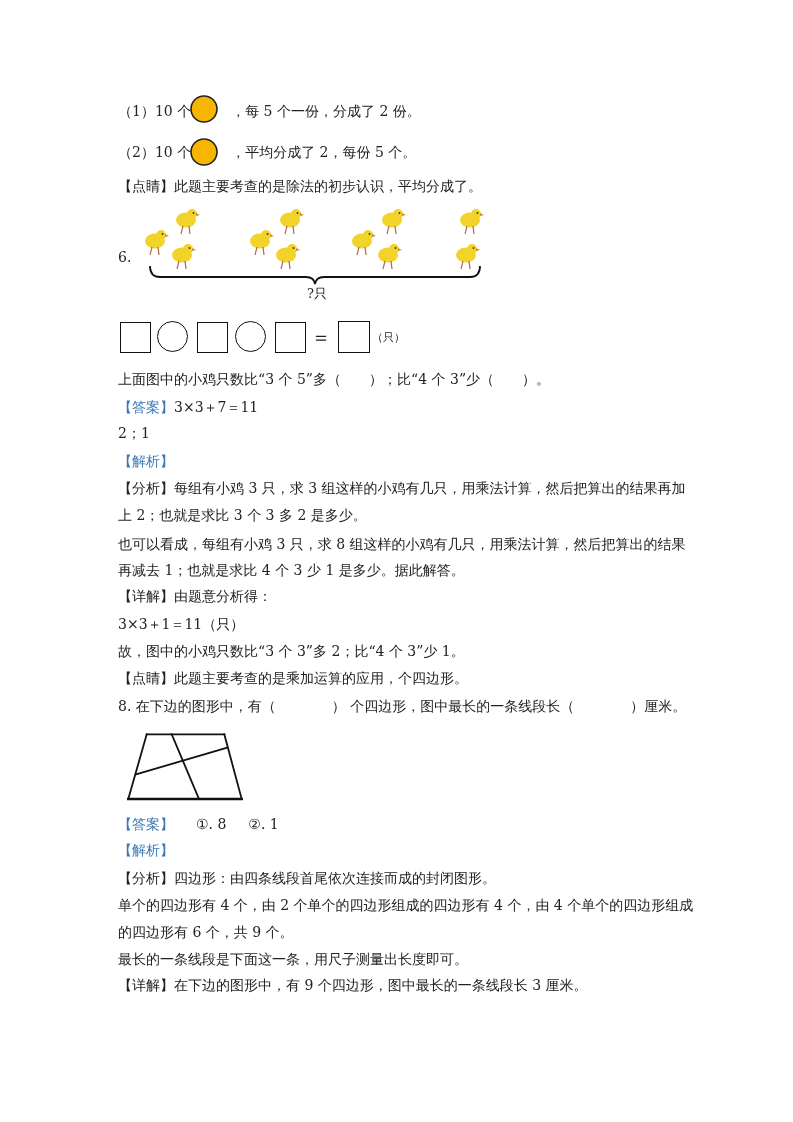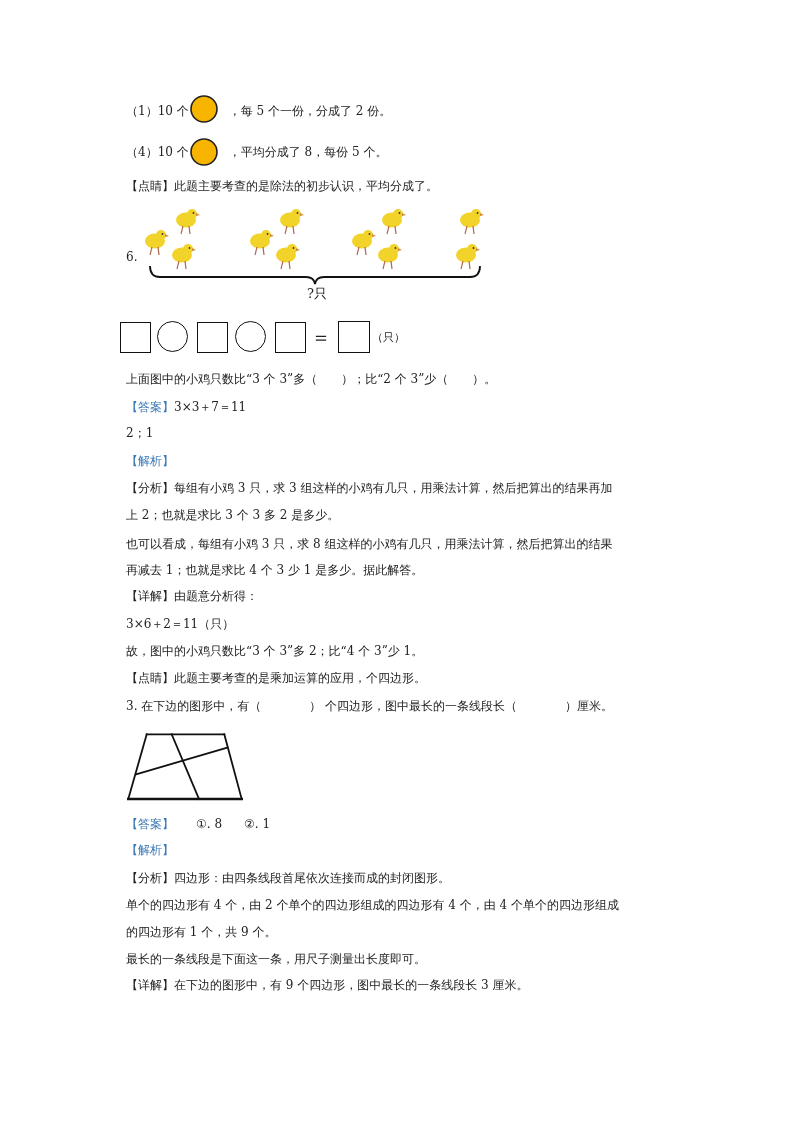--- a/index.html
+++ b/index.html
@@ -1,35 +1,35 @@
 <!DOCTYPE html>
 <html><head>
 <meta charset="utf-8">
 <style>
   html, body { margin: 0; padding: 0; background: #ffffff; }
   body { width: 793px; height: 1122px; position: relative; overflow: hidden;
          font-family: "DejaVu Serif", "Liberation Serif", serif; color: #222; }
-  .line { position: absolute; left: 126px; font-size: 12px; line-height: 18px; white-space: nowrap; }
+  .line { position: absolute; left: 118px; font-size: 14px; line-height: 18px; white-space: nowrap; }
   .blue { color: #3a78b4; }
   .abs { position: absolute; }
   svg { position: absolute; overflow: visible; }
   .gap { display: inline-block; }
 </style>
 </head>
 <body>
 
 <div class="line" style="top:102px">
   <span>（1）10 个</span><span class="gap" style="width:40px"></span><span>，每 5 个一份，分成了 2 份。</span>
 </div>
 <svg width="30" height="30" style="left:189px;top:96px">
   <circle cx="15" cy="13" r="13" fill="#f7b500" stroke="#222" stroke-width="1.6"></circle>
 </svg>
 
 <div class="line" style="top:143px">
-  <span>（4）10 个</span><span class="gap" style="width:40px"></span><span>，平均分成了 8，每份 5 个。</span>
+  <span>（2）10 个</span><span class="gap" style="width:40px"></span><span>，平均分成了 2，每份 5 个。</span>
 </div>
 <svg width="30" height="30" style="left:189px;top:139px">
   <circle cx="15" cy="13" r="13" fill="#f7b500" stroke="#222" stroke-width="1.6"></circle>
 </svg>
 
 <div class="line" style="top:177px">
   <span>【点睛】</span><span>此题主要考查的是除法的初步认识，平均分成了。</span>
 </div>
 
 <div class="line" style="top:248px">6.</div>
@@ -69,59 +69,59 @@
 
 <div class="abs" style="left:120px;top:322px;width:29px;height:29px;border:1.5px solid #111"></div>
 <div class="abs" style="left:157px;top:321px;width:29px;height:29px;border:1.5px solid #111;border-radius:50%"></div>
 <div class="abs" style="left:197px;top:322px;width:29px;height:29px;border:1.5px solid #111"></div>
 <div class="abs" style="left:235px;top:321px;width:29px;height:29px;border:1.5px solid #111;border-radius:50%"></div>
 <div class="abs" style="left:275px;top:322px;width:29px;height:29px;border:1.5px solid #111"></div>
 <div class="abs" style="left:311px;top:326px;font-size:20px;line-height:22px">＝</div>
 <div class="abs" style="left:338px;top:321px;width:30px;height:30px;border:1.5px solid #111"></div>
 <div class="abs" style="left:372px;top:330px;font-size:11px;line-height:16px">（只）</div>
 
-<div class="line" style="top:370px">上面图中的小鸡只数比“3 个 3”多（　　）；比“2 个 3”少（　　）。</div>
+<div class="line" style="top:370px">上面图中的小鸡只数比“3 个 5”多（　　）；比“4 个 3”少（　　）。</div>
 <div class="line" style="top:398px">
   <span class="blue">【答案】</span><span>3×3＋7＝11</span>
 </div>
 <div class="line" style="top:424px">2；1</div>
 <div class="line blue" style="top:452px">【解析】</div>
 <div class="line" style="top:479px">
   <span>【分析】</span><span>每组有小鸡 3 只，求 3 组这样的小鸡有几只，用乘法计算，然后把算出的结果再加</span>
 </div>
 <div class="line" style="top:506px">上 2；也就是求比 3 个 3 多 2 是多少。</div>
 <div class="line" style="top:535px">也可以看成，每组有小鸡 3 只，求 8 组这样的小鸡有几只，用乘法计算，然后把算出的结果</div>
 <div class="line" style="top:561px">再减去 1；也就是求比 4 个 3 少 1 是多少。据此解答。</div>
 <div class="line" style="top:587px">
   <span>【详解】</span><span>由题意分析得：</span>
 </div>
-<div class="line" style="top:615px">3×6＋2＝11（只）</div>
+<div class="line" style="top:615px">3×3＋1＝11（只）</div>
 <div class="line" style="top:642px">故，图中的小鸡只数比“3 个 3”多 2；比“4 个 3”少 1。</div>
 <div class="line" style="top:669px">
   <span>【点睛】</span><span>此题主要考查的是乘加运算的应用，个四边形。</span>
 </div>
 
-<div class="line" style="top:697px">3. 在下边的图形中，有（　　　　） 个四边形，图中最长的一条线段长（　　　　）厘米。</div>
+<div class="line" style="top:697px">8. 在下边的图形中，有（　　　　） 个四边形，图中最长的一条线段长（　　　　）厘米。</div>
 
 <svg width="130" height="80" style="left:120px;top:725px">
   <g stroke="#111" fill="none" stroke-linecap="square">
     <line x1="26.7" y1="9.3" x2="104.3" y2="9.3" stroke-width="1.8"></line>
     <line x1="26.7" y1="9.3" x2="8.3" y2="74" stroke-width="1.8"></line>
     <line x1="104.3" y1="9.3" x2="121.7" y2="74" stroke-width="1.8"></line>
     <line x1="8.3" y1="74" x2="121.7" y2="74" stroke-width="2.6"></line>
     <line x1="51.7" y1="9.3" x2="79" y2="74" stroke-width="1.8"></line>
     <line x1="16" y1="49.3" x2="107.3" y2="22.7" stroke-width="1.8"></line>
   </g>
 </svg>
 
 <div class="line" style="top:815px">
   <span class="blue">【答案】</span><span class="gap" style="width:22px"></span><span>①. 8</span><span class="gap" style="width:22px"></span><span>②. 1</span>
 </div>
 <div class="line blue" style="top:841px">【解析】</div>
 <div class="line" style="top:869px">
   <span>【分析】</span><span>四边形：由四条线段首尾依次连接而成的封闭图形。</span>
 </div>
 <div class="line" style="top:896px">单个的四边形有 4 个，由 2 个单个的四边形组成的四边形有 4 个，由 4 个单个的四边形组成</div>
-<div class="line" style="top:923px">的四边形有 1 个，共 9 个。</div>
+<div class="line" style="top:923px">的四边形有 6 个，共 9 个。</div>
 <div class="line" style="top:950px">最长的一条线段是下面这一条，用尺子测量出长度即可。</div>
 <div class="line" style="top:976px">
   <span>【详解】</span><span>在下边的图形中，有 9 个四边形，图中最长的一条线段长 3 厘米。</span>
 </div>
 
 </body></html>

